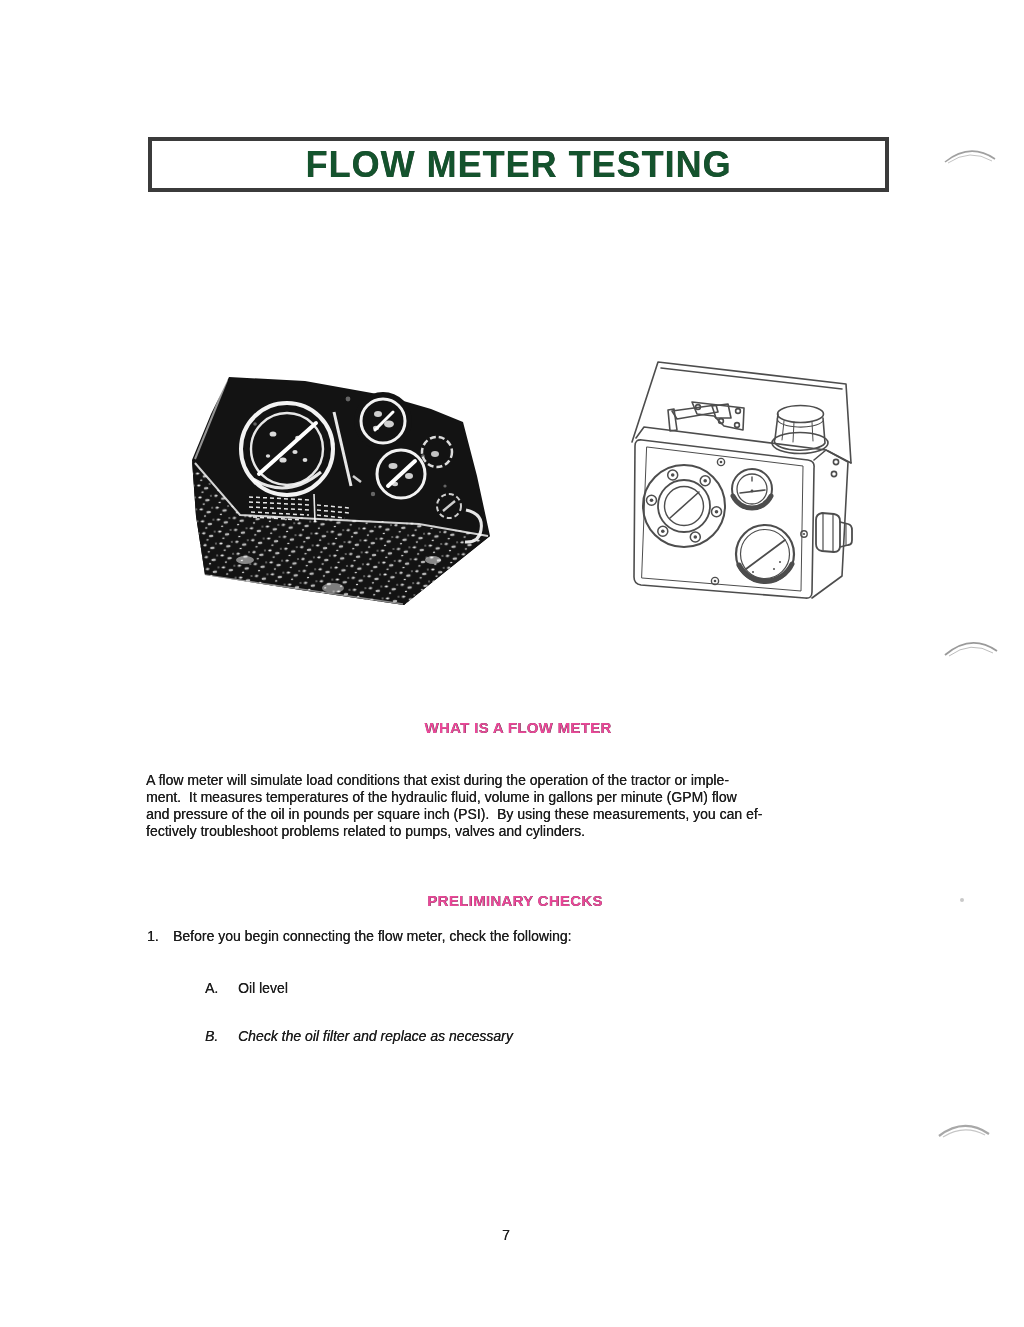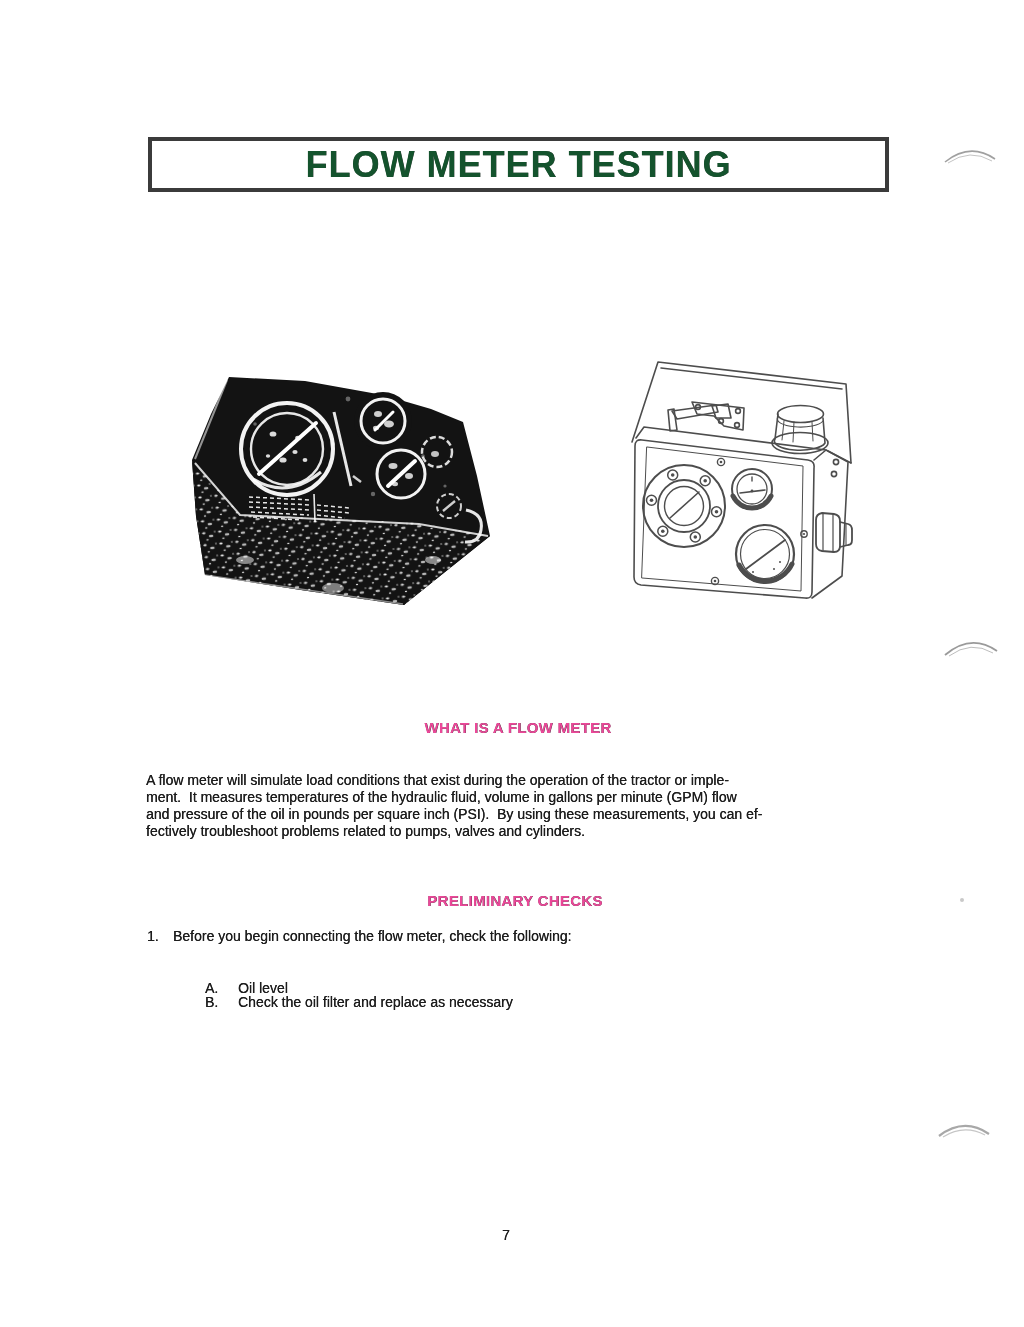--- a/index.html
+++ b/index.html
@@ -230,21 +230,21 @@
 fectively troubleshoot problems related to pumps, valves and cylinders.</div>
 
   <div class="abs heading" style="left:515px;top:892px;">PRELIMINARY CHECKS</div>
 
   <div class="abs li-row" style="left:147px;top:928px;">
     <span class="li-num">1.</span><span>Before you begin connecting the flow meter, check the following:</span>
   </div>
   <div class="abs li-row" style="left:205px;top:936px;margin-top:44px;">
     <span class="li-sub-label">A.</span><span>Oil level</span>
   </div>
-  <div class="abs li-row" style="left:205px;top:994px;">
+  <div class="abs li-row" style="left:205px;top:1028px;font-style:italic;">
     <span class="li-sub-label">B.</span><span>Check the oil filter and replace as necessary</span>
   </div>
 
   <div class="abs page-num" style="left:506px;top:1227px;">7</div>
 
   <svg class="abs" style="left:942px;top:146px;" width="56" height="22" viewBox="0 0 56 22">
     <path d="M3,16 Q28,-4 53,13" fill="none" stroke="#a0a0a0" stroke-width="1.6"></path>
     <path d="M6,17 Q28,2 50,15" fill="none" stroke="#c4c4c4" stroke-width="1"></path>
   </svg>
   <svg class="abs" style="left:942px;top:637px;" width="58" height="24" viewBox="0 0 58 24">

